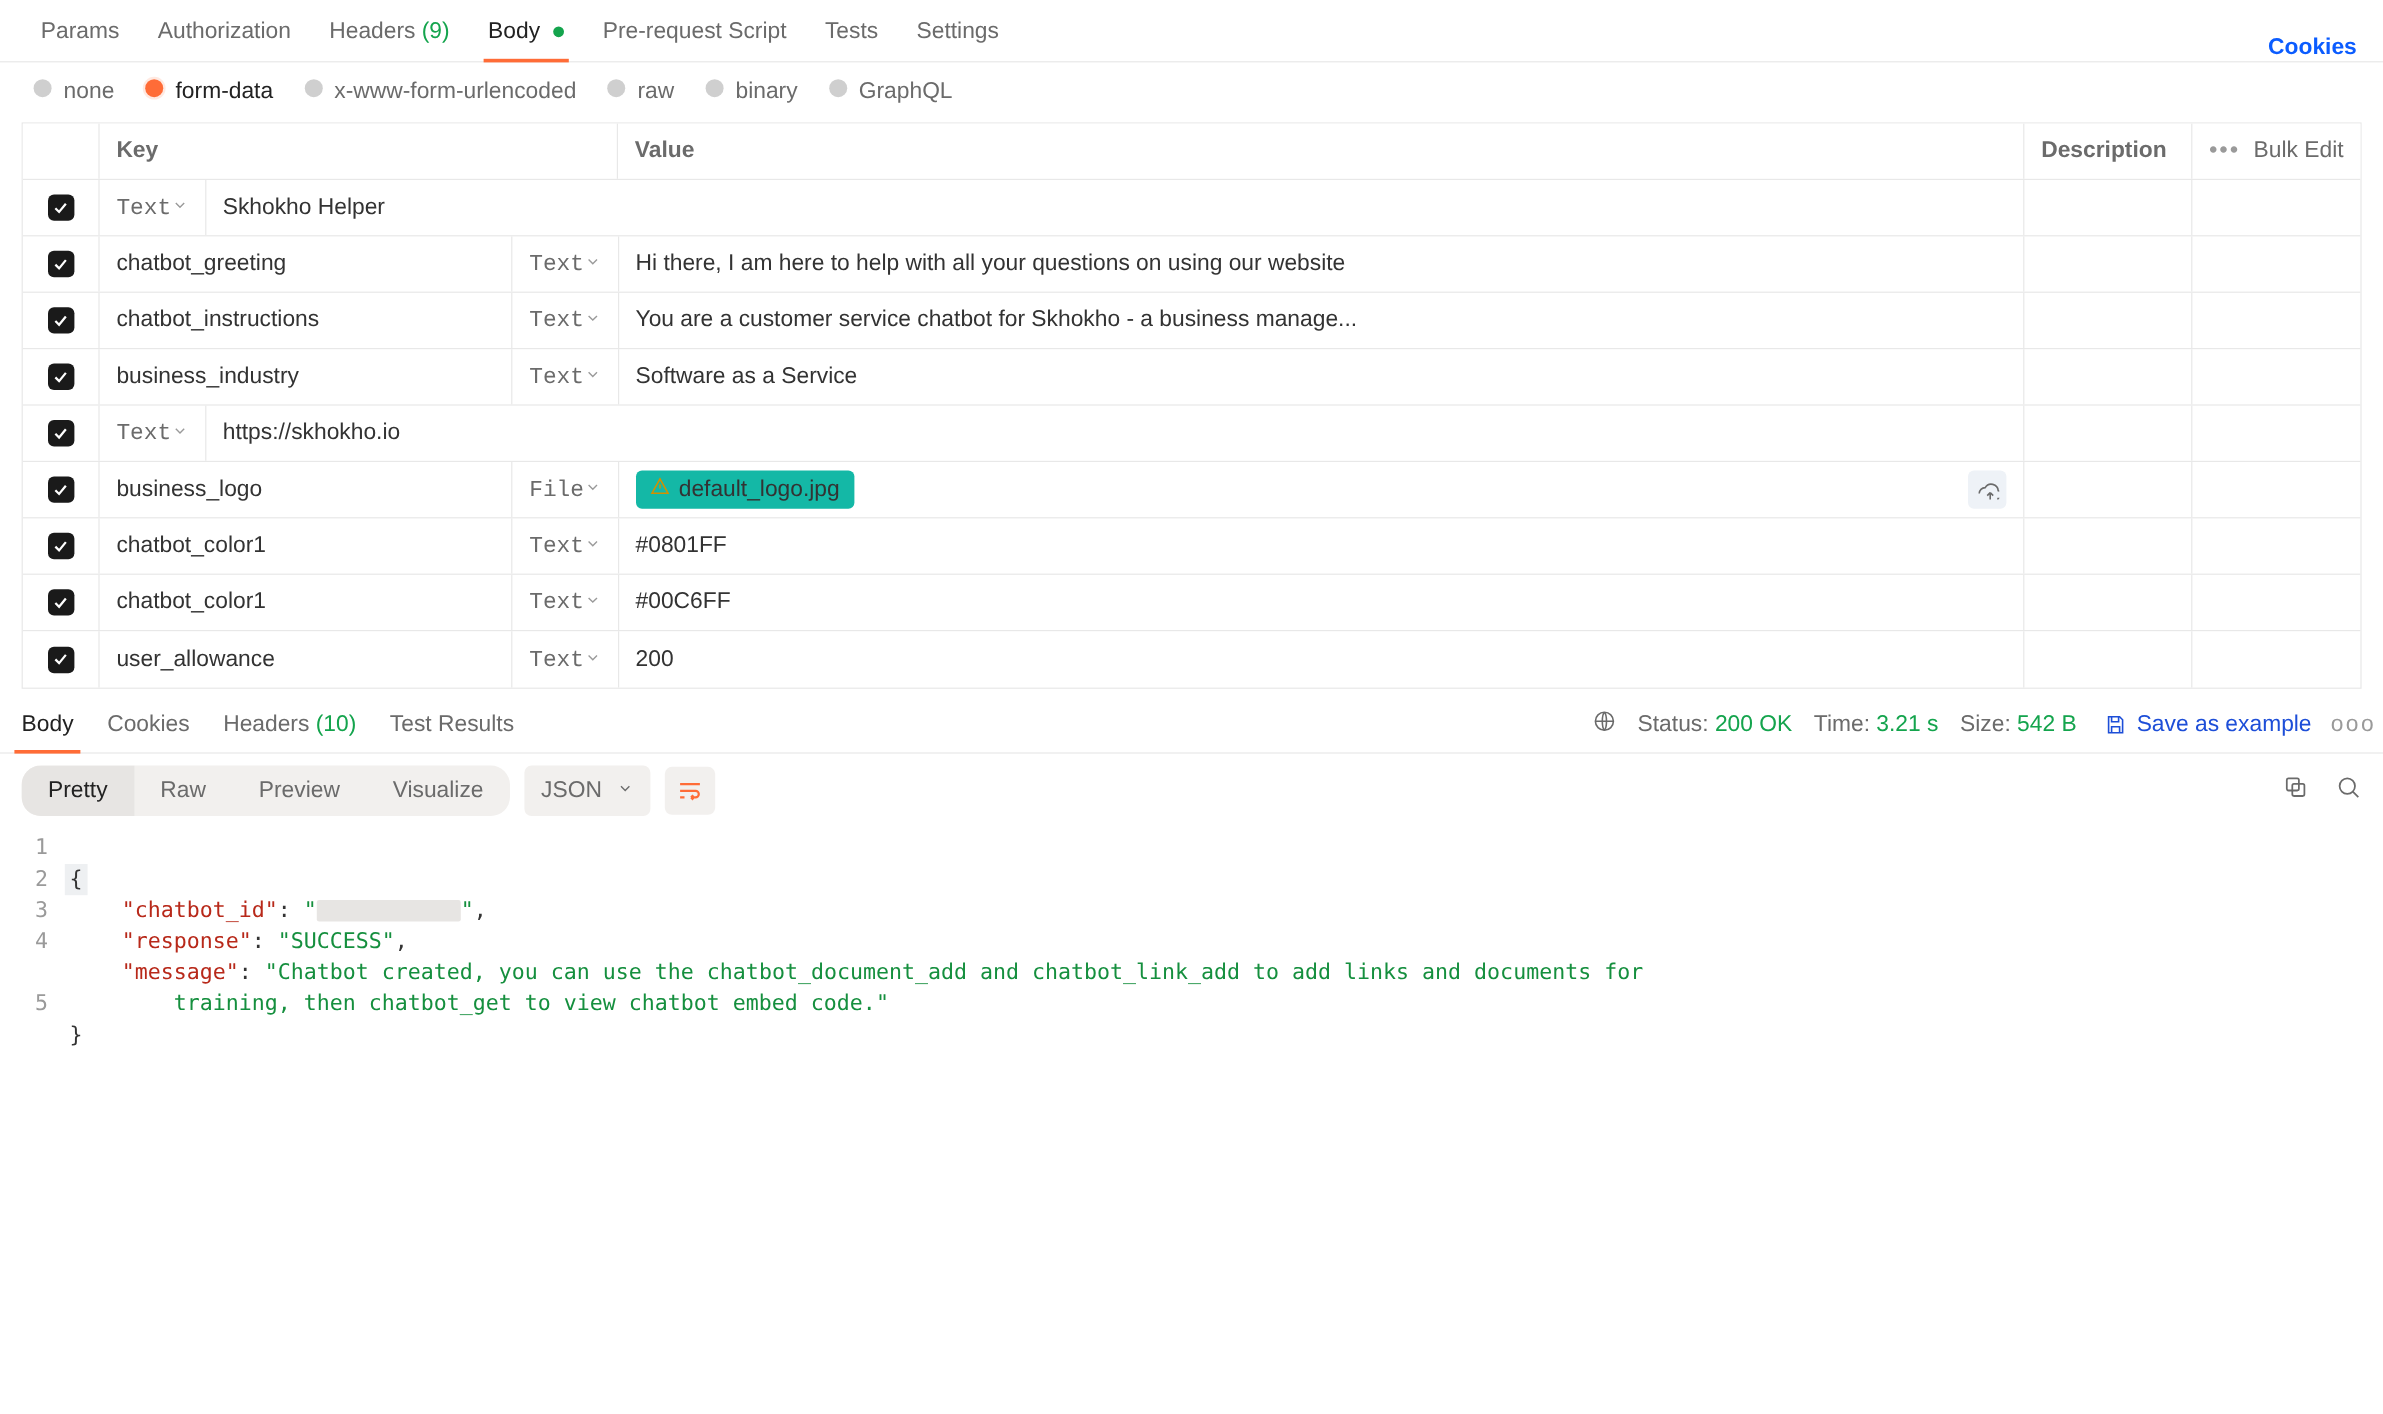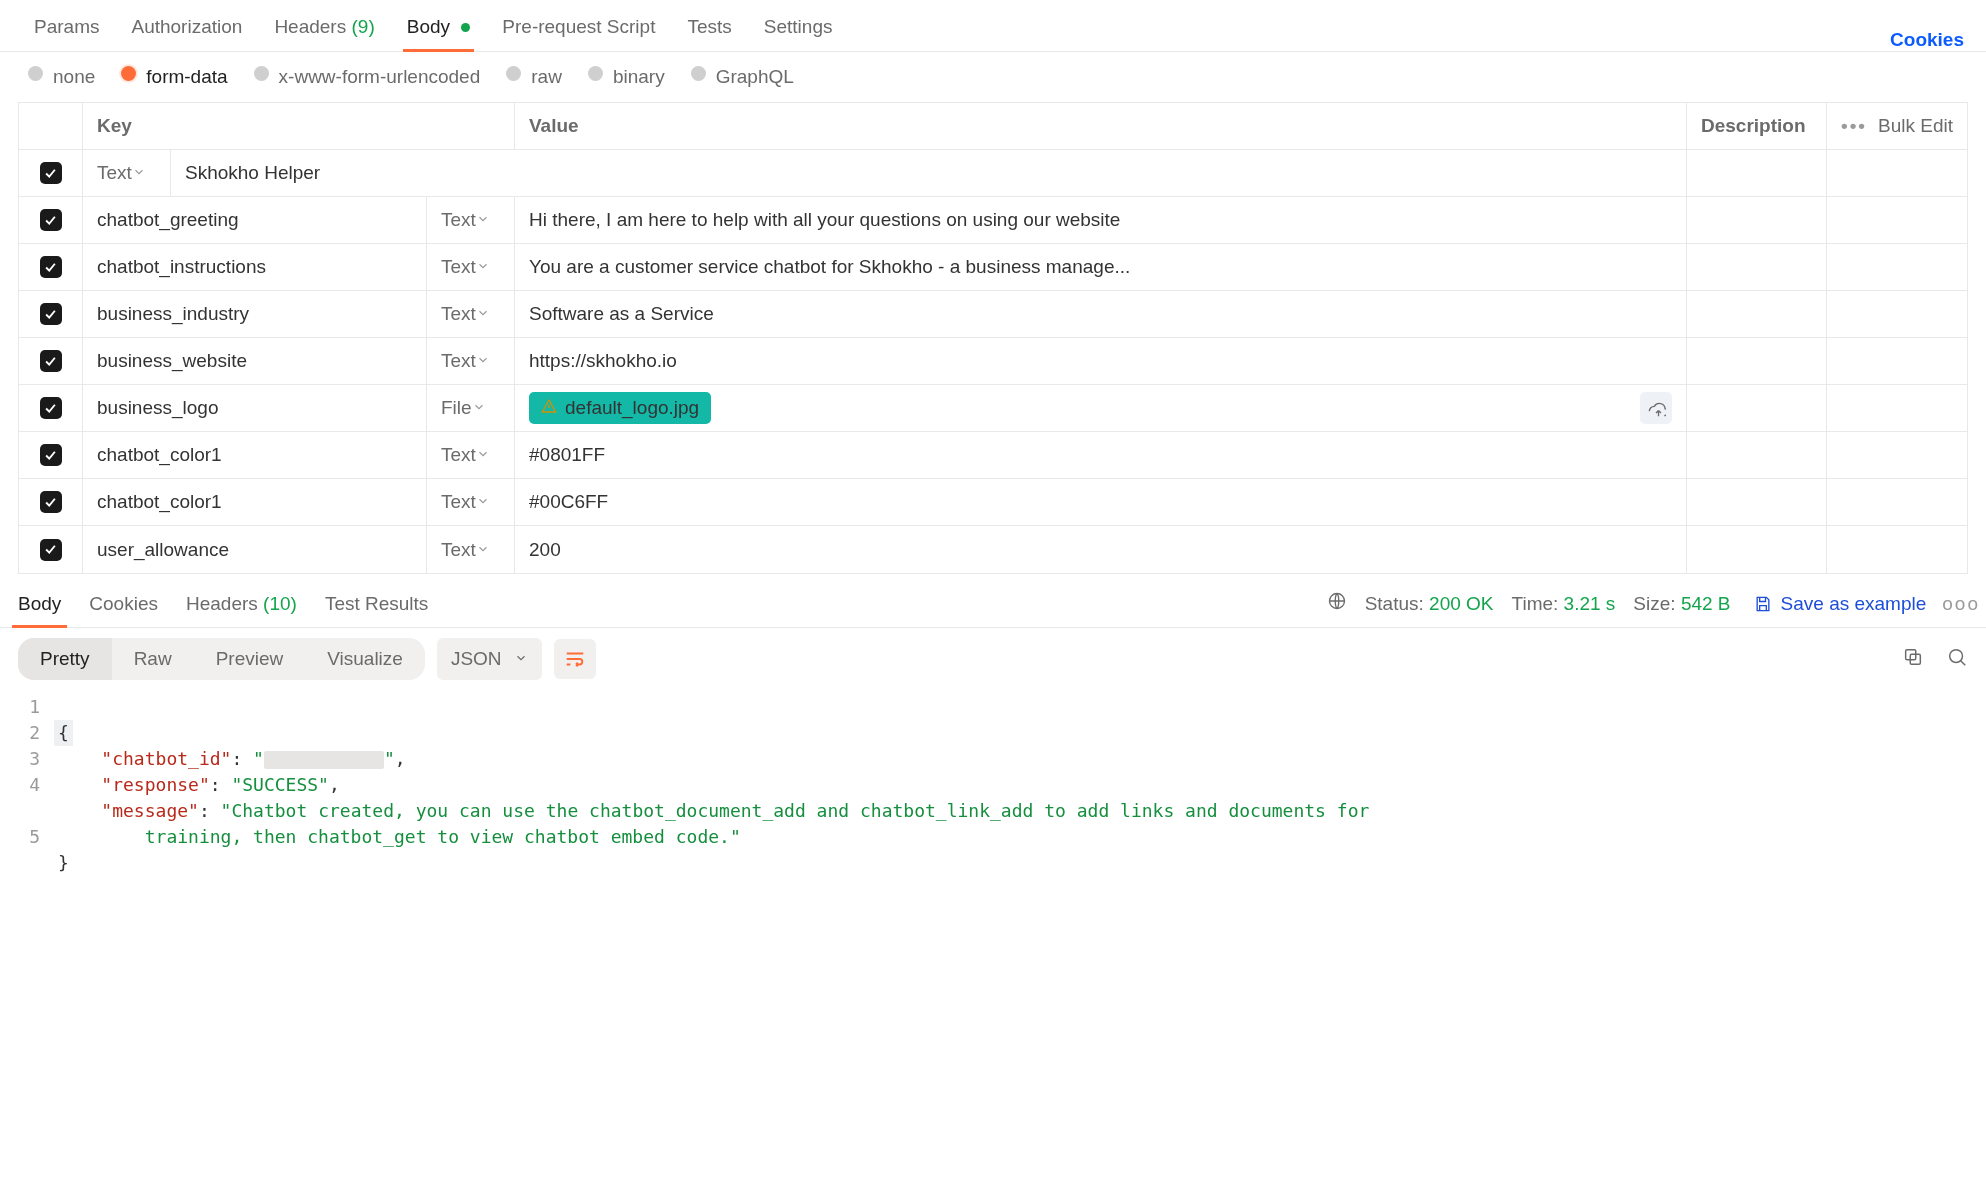--- a/index.html
+++ b/index.html
@@ -127,20 +127,21 @@
   color: #333;
 }
 .kv-row .type-cell {
   flex: 0 0 88px;
   border-right: 1px solid #e8e8e8;
   display: flex;
   align-items: center;
   padding: 0 14px;
   color: #6b6b6b;
   cursor: pointer;
+  font-family: Liberation Mono, monospace;
 }
 .kv-row .type-cell .chev {
   color: #9a9a9a;
 }
 .kv-row .value-cell {
   flex: 1;
   border-right: 1px solid #e8e8e8;
   display: flex;
   align-items: center;
   padding: 0 14px;
@@ -454,21 +455,20 @@
         <div class="act-cell"></div>
       </div>
       <div class="kv-row">
         <div class="kv-col-check">
           <div class="kv-check">
             <svg viewBox="0 0 24 24" fill="none" stroke="#fff" stroke-width="3">
               <path d="M5 12l5 5 9-11"></path>
             </svg>
           </div>
         </div>
-        <div class="key-cell">business_website</div>
         <div class="type-cell">
           <span>Text</span>
           <span class="chev"><svg width="14" height="14" viewBox="0 0 24 24" fill="none" stroke="currentColor" stroke-width="2">
               <path d="M6 9l6 6 6-6"></path>
             </svg></span>
         </div>
         <div class="value-cell">
           <span>https://skhokho.io</span>
         </div>
         <div class="desc-cell"></div>

